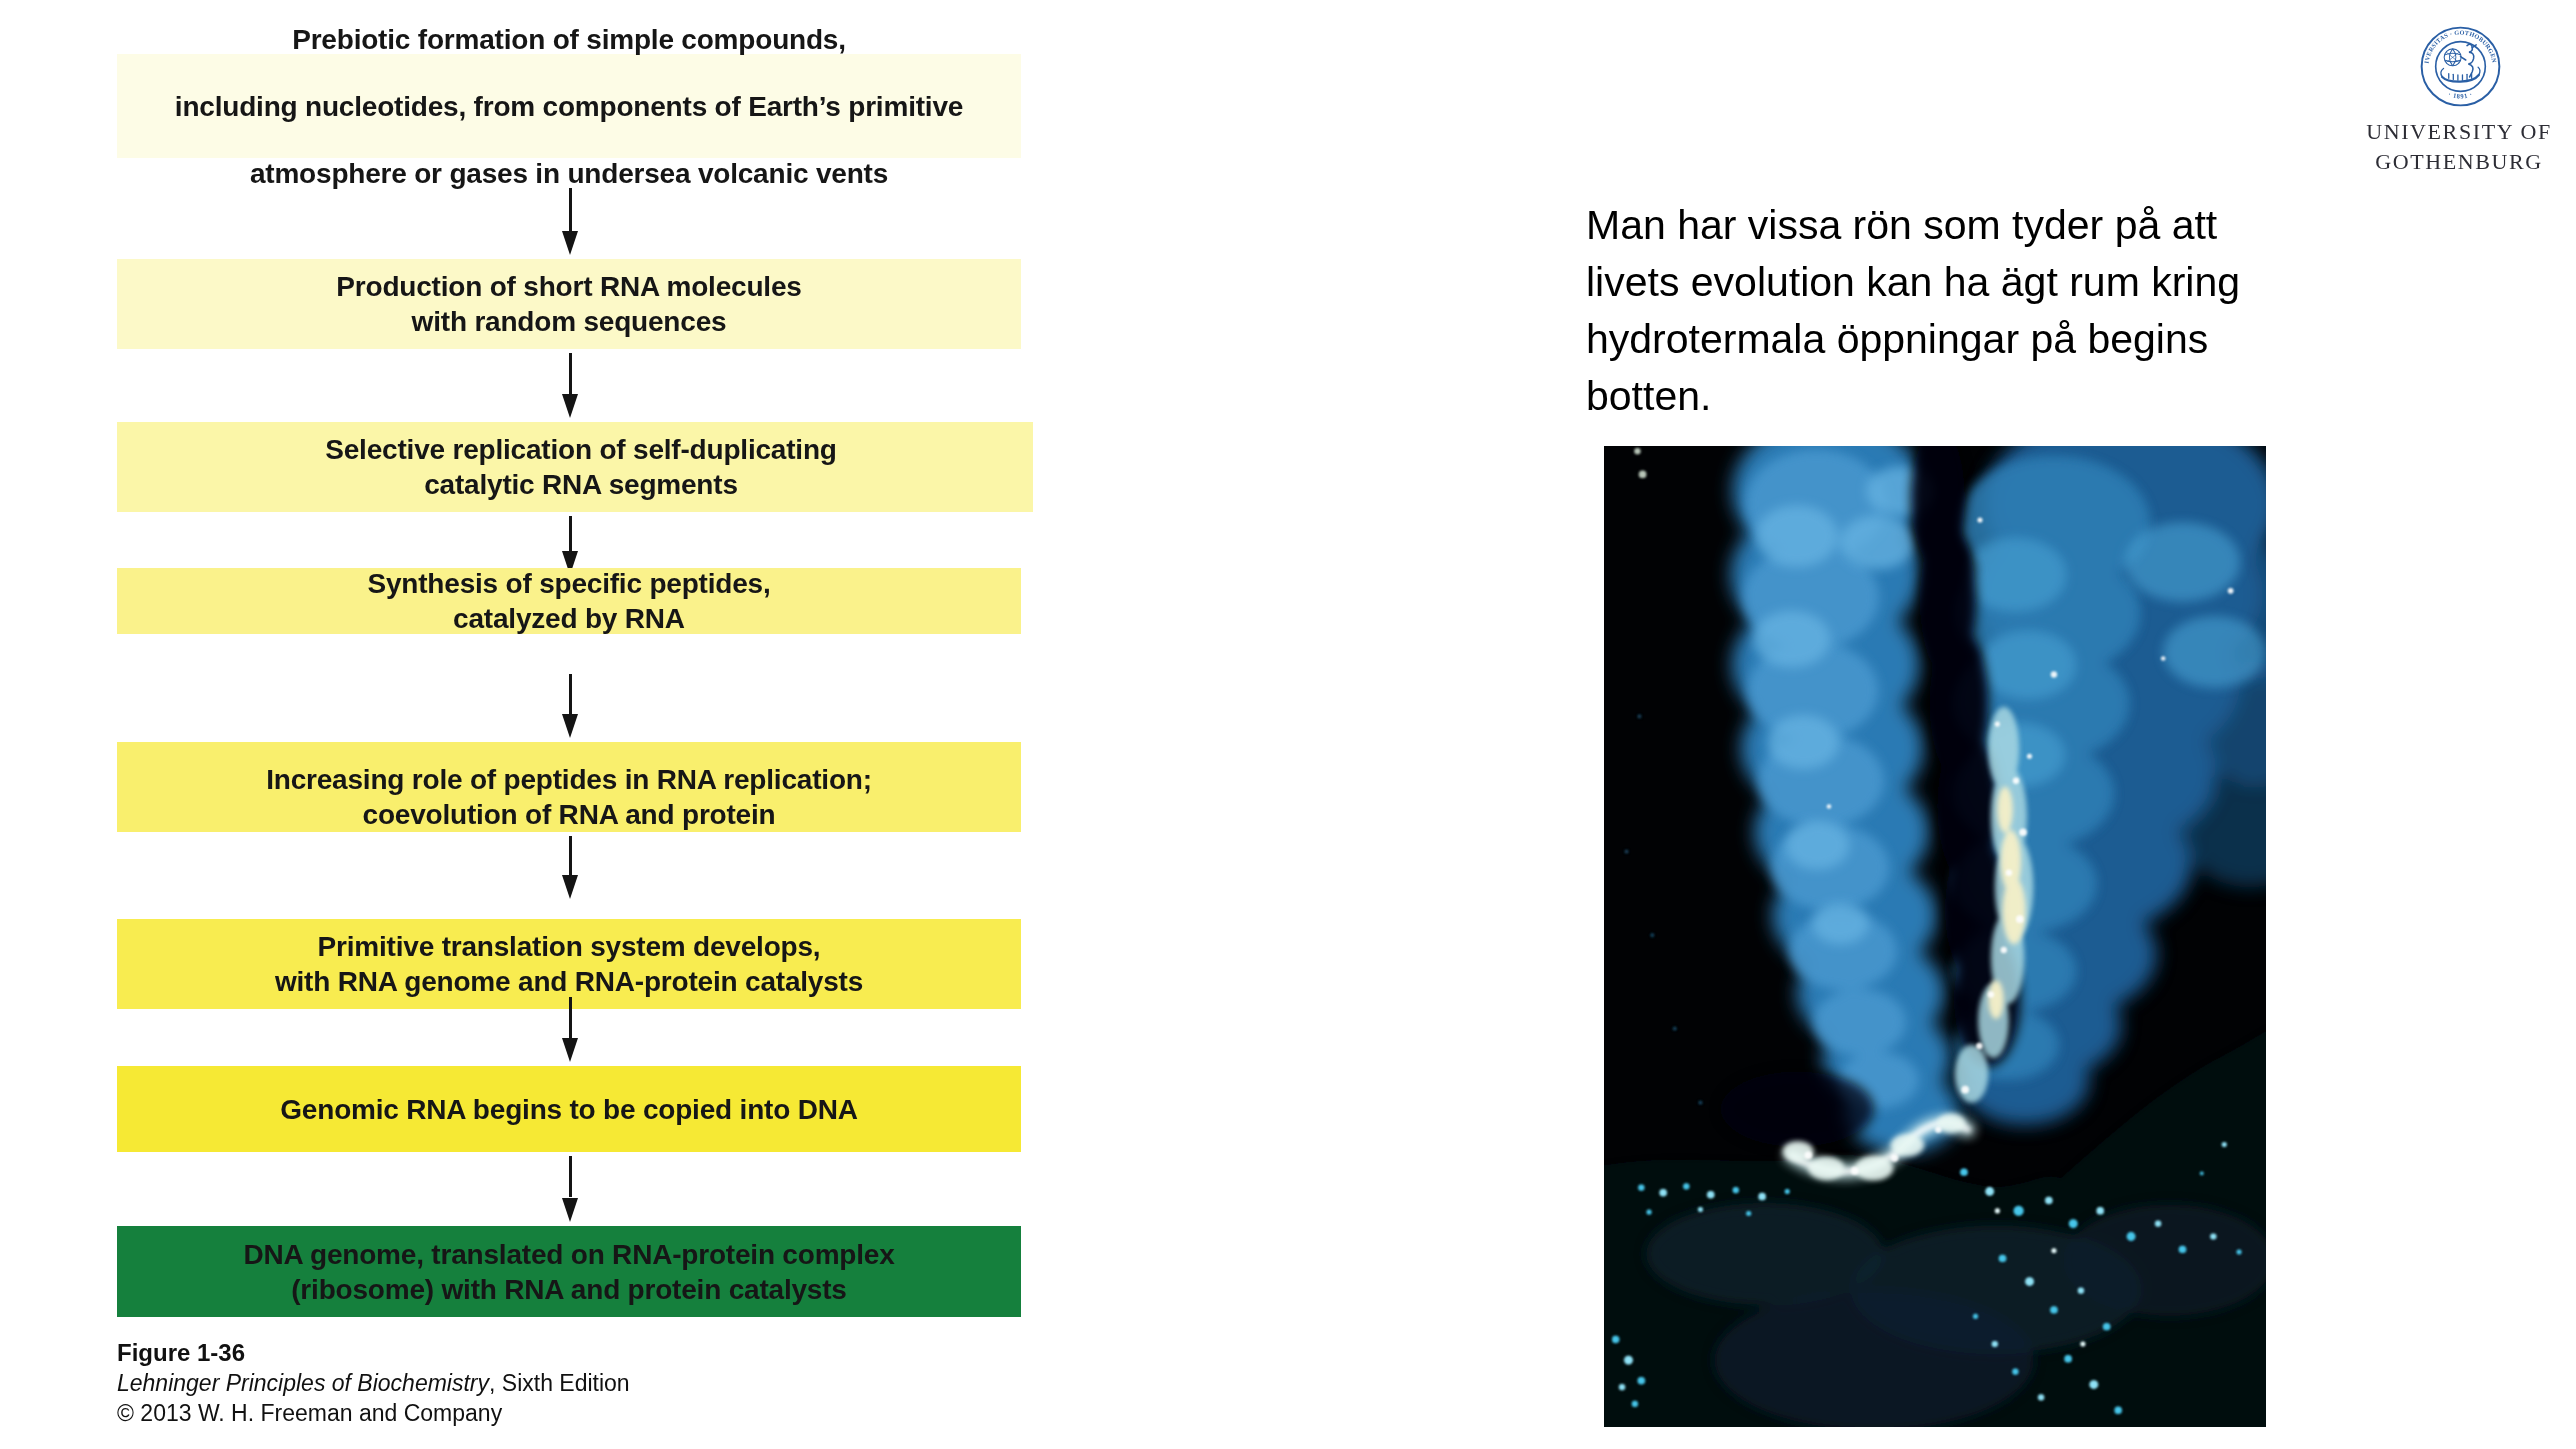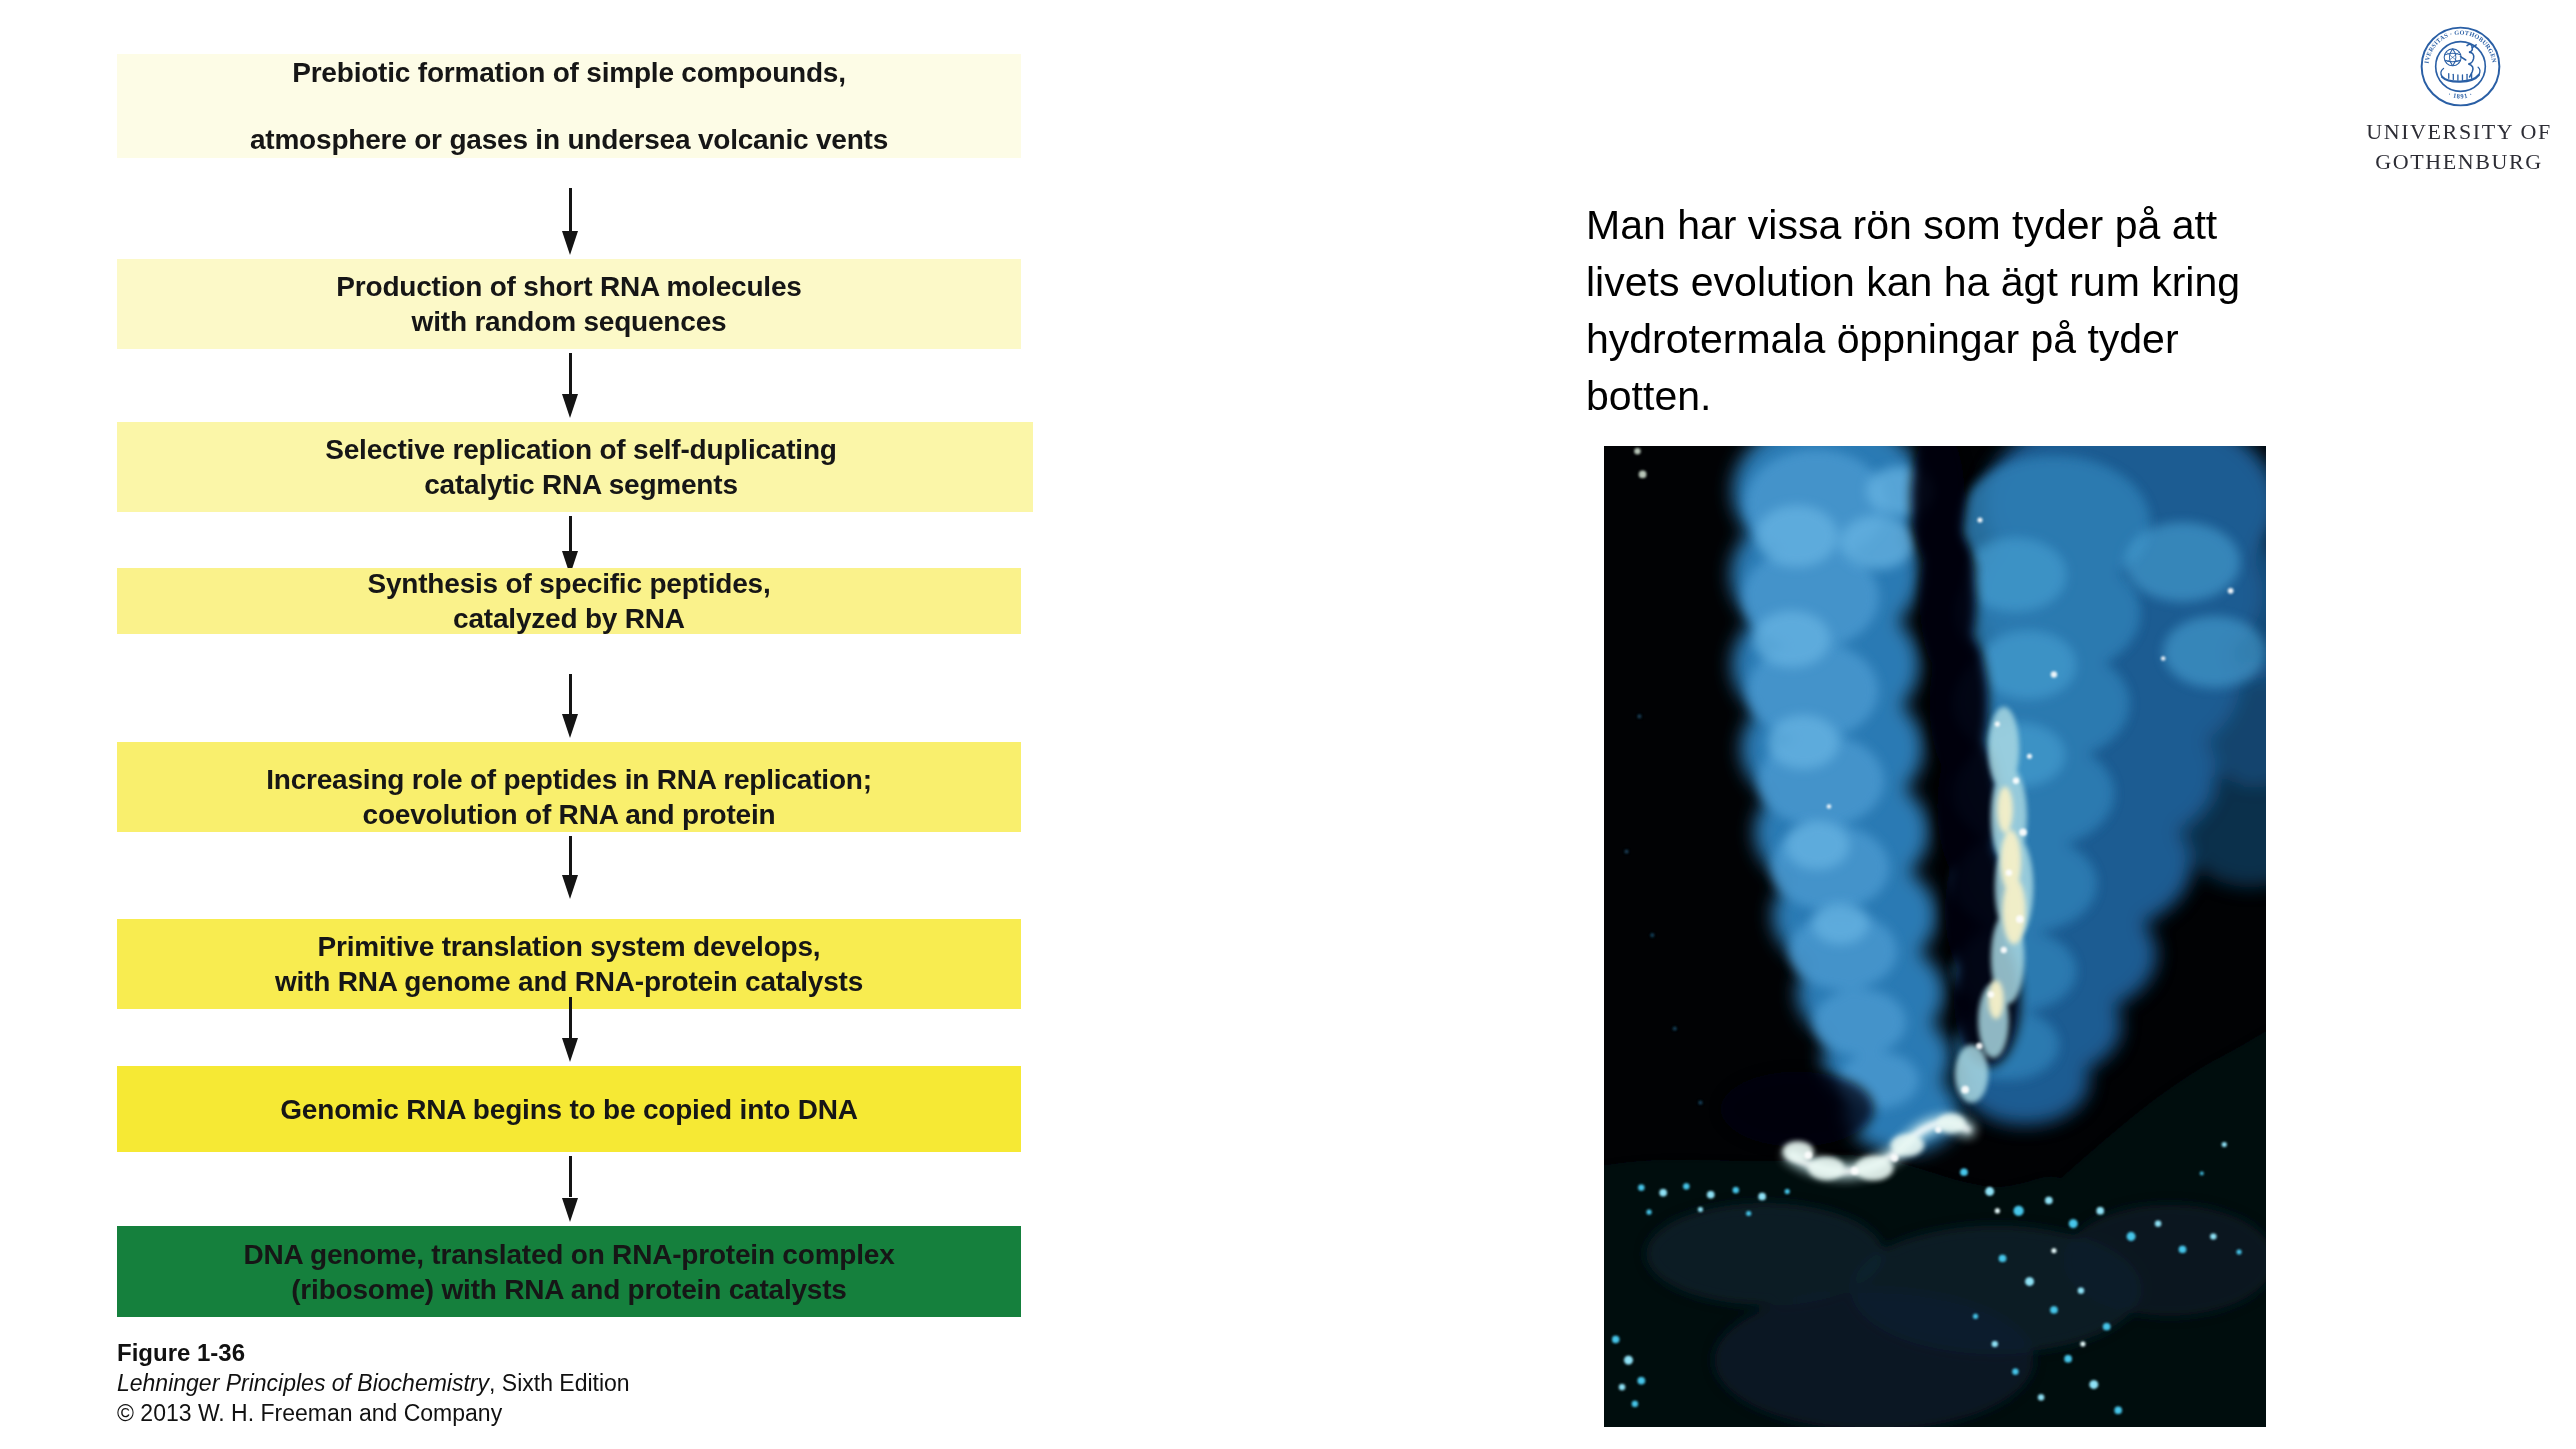--- a/index.html
+++ b/index.html
@@ -44,20 +44,21 @@
 </style>
 </head>
 <body>
 
 <div id="canvas">
 
   <div>
 
     <div class="fstep s1" style="top:54px;height:104px;gap:32px;">
       <div>Prebiotic formation of simple compounds,</div>
+      <div>including nucleotides, from components of Earth’s primitive</div>
       <div>atmosphere or gases in undersea volcanic vents</div>
     </div>
 
     <div class="arrow" style="top:188px;height:67px;">
       <div class="shaft" style="height:43px;"></div>
       <div class="head"></div>
     </div>
 
     <div class="fstep s2" style="top:259px;height:90px;">
       <div>Production of short RNA molecules</div>
@@ -126,21 +127,21 @@
     <div class="caption">
       <div class="fig">Figure 1-36</div>
       <div><span class="ital">Lehninger Principles of Biochemistry</span><span>, Sixth Edition</span></div>
       <div>© 2013 W. H. Freeman and Company</div>
     </div>
   </div>
 
   <div class="annotation">
     <div>Man har vissa rön som tyder på att</div>
     <div>livets evolution kan ha ägt rum kring</div>
-    <div>hydrotermala öppningar på tyder</div>
+    <div>hydrotermala öppningar på begins</div>
     <div>botten.</div>
   </div>
 
   <div class="vent">
     <svg viewBox="0 0 1030 1524" preserveAspectRatio="none">
       <defs>
         <filter id="f14" x="-60%" y="-60%" width="220%" height="220%">
             <feGaussianBlur stdDeviation="14"></feGaussianBlur>
           </filter>
         <filter id="f8" x="-60%" y="-60%" width="220%" height="220%">

